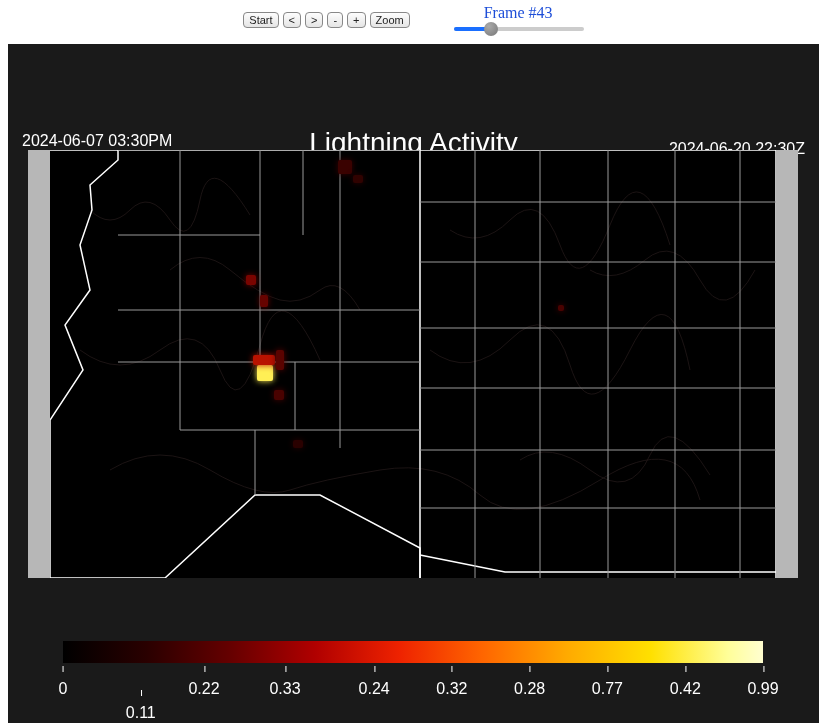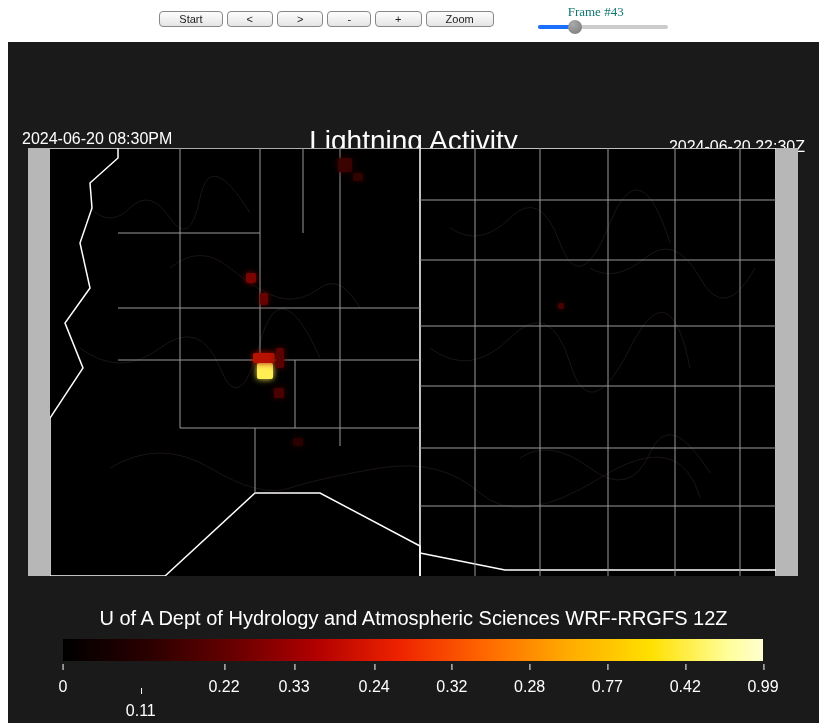--- a/index.html
+++ b/index.html
@@ -13,37 +13,37 @@
     .toolbar {
       display: flex;
       align-items: center;
       justify-content: center;
       gap: 4px;
       padding: 4px 0 8px 0;
       font-size: 12px;
     }
     .btn {
       font-size: 11px;
-      padding: 1px 19px;
+      padding: 1px 5px;
       border: 1px solid #888;
       background: linear-gradient(#fdfdfd, #e5e5e5);
       border-radius: 4px;
       cursor: pointer;
       font-family: Arial, sans-serif;
       color: #222;
     }
     .frame-block {
       margin-left: 40px;
       display: flex;
       flex-direction: column;
       align-items: flex-start;
     }
     .frame-label {
-      font-size: 13px;
-      color: #0f766e;
+      font-size: 16px;
+      color: #1d4ed8;
       font-family: "Times New Roman", serif;
       margin-left: 30px;
     }
     .slider-wrap {
       position: relative;
       width: 130px;
       height: 14px;
     }
     .slider-track {
       position: absolute;
@@ -198,21 +198,21 @@
     <div class="slider-wrap">
       <div class="slider-track"></div>
       <div class="slider-fill" id="slider-fill" style="width: 37.2667px;"></div>
       <div class="slider-thumb" id="slider-thumb" style="left: 37.2667px;"></div>
     </div>
   </div>
 </div>
 
 <div class="viz">
   <div class="title">Lightning Activity</div>
-  <div class="time-local">2024-06-20 08:30PM</div>
+  <div class="time-local">2024-06-07 03:30PM</div>
   <div class="time-utc">2024-06-20 22:30Z</div>
 
   <div class="map-area">
     <div class="map-edge-left"></div>
     <div class="map-edge-right"></div>
 
     <svg class="map-svg" viewBox="0 0 726 428">
 
       <g class="topo">
         <path d="M40,60 q20,20 40,0 t40,10 t30,-20 t50,15"></path>
@@ -275,28 +275,27 @@
         <div class="lightning-spot" style="left: 232px; top: 145px; width: 8px; height: 12px; background: rgb(102, 3, 0); box-shadow: rgb(102, 3, 0) 0px 0px 6px;"></div>
         <div class="lightning-spot" style="left: 248px; top: 200px; width: 8px; height: 20px; background: rgb(90, 3, 0); box-shadow: rgb(90, 3, 0) 0px 0px 6px;"></div>
         <div class="lightning-spot" style="left: 246px; top: 240px; width: 10px; height: 10px; background: rgb(74, 2, 0); box-shadow: rgb(74, 2, 0) 0px 0px 6px;"></div>
         <div class="lightning-spot" style="left: 310px; top: 10px; width: 14px; height: 14px; background: rgb(58, 2, 0); box-shadow: rgb(58, 2, 0) 0px 0px 6px;"></div>
         <div class="lightning-spot" style="left: 325px; top: 25px; width: 10px; height: 8px; background: rgb(48, 2, 0); box-shadow: rgb(48, 2, 0) 0px 0px 6px;"></div>
         <div class="lightning-spot" style="left: 530px; top: 155px; width: 6px; height: 6px; background: rgb(74, 2, 0); box-shadow: rgb(74, 2, 0) 0px 0px 6px;"></div>
         <div class="lightning-spot" style="left: 265px; top: 290px; width: 10px; height: 8px; background: rgb(42, 1, 0); box-shadow: rgb(42, 1, 0) 0px 0px 6px;"></div>
       </div>
   </div>
 
-  <div class="credit">U of A Dept of Hydrology and Atmospheric Sciences WRF-RRGFS 12Z</div>
 
   <div class="colorbar"></div>
   <div class="ticks" id="ticks">
       <div class="tick" style="left: 0px;">0</div>
       <div class="tick" style="left: 77.7778px; margin-top: 24px;">0.11</div>
-      <div class="tick" style="left: 161px; text-align: right;">0.22</div>
-      <div class="tick" style="left: 231px;">0.33</div>
+      <div class="tick" style="left: 141px; text-align: right;">0.22</div>
+      <div class="tick" style="left: 222px;">0.33</div>
       <div class="tick" style="left: 311.111px;">0.24</div>
       <div class="tick" style="left: 388.889px;">0.32</div>
       <div class="tick" style="left: 466.667px;">0.28</div>
       <div class="tick" style="left: 544.444px; text-align: right;">0.77</div>
       <div class="tick" style="left: 622.222px;">0.42</div>
       <div class="tick" style="left: 700px;">0.99</div>
     </div>
 </div>
 
 </body></html>

